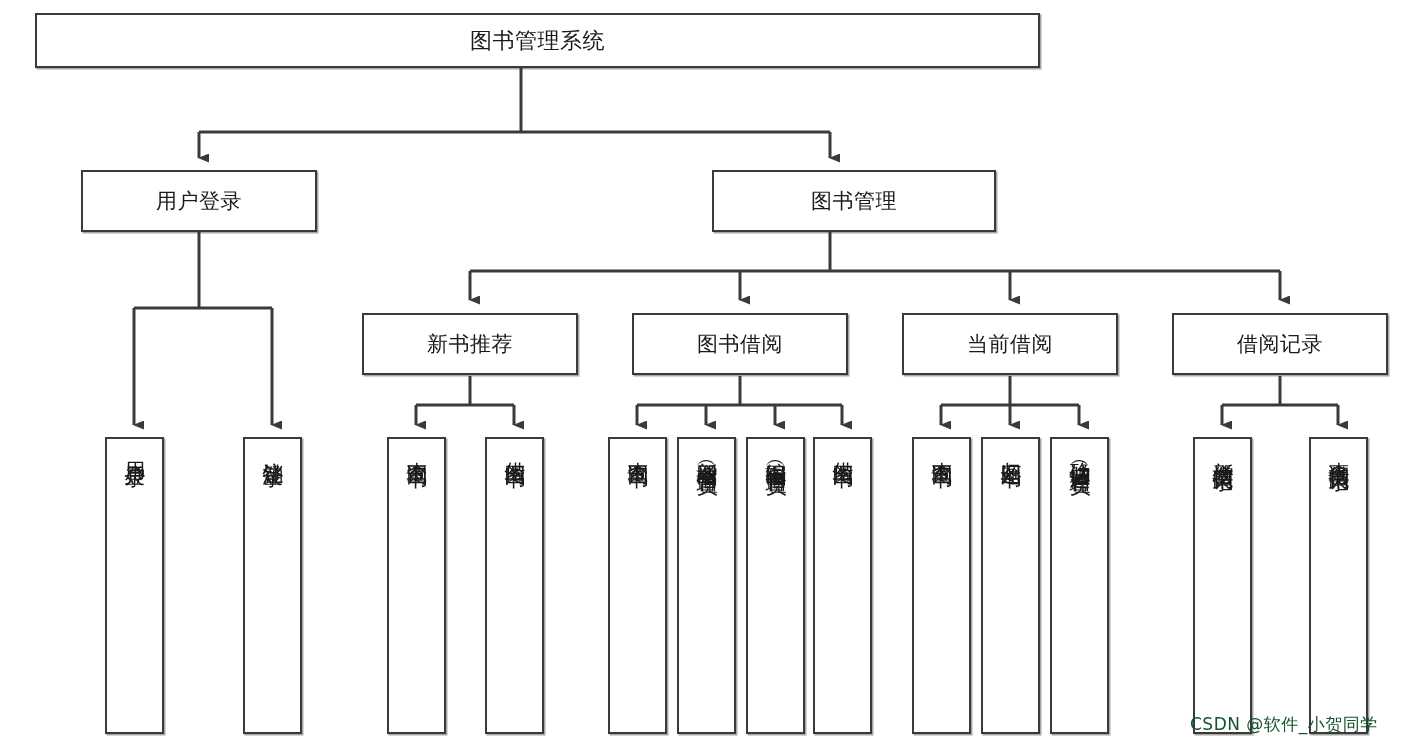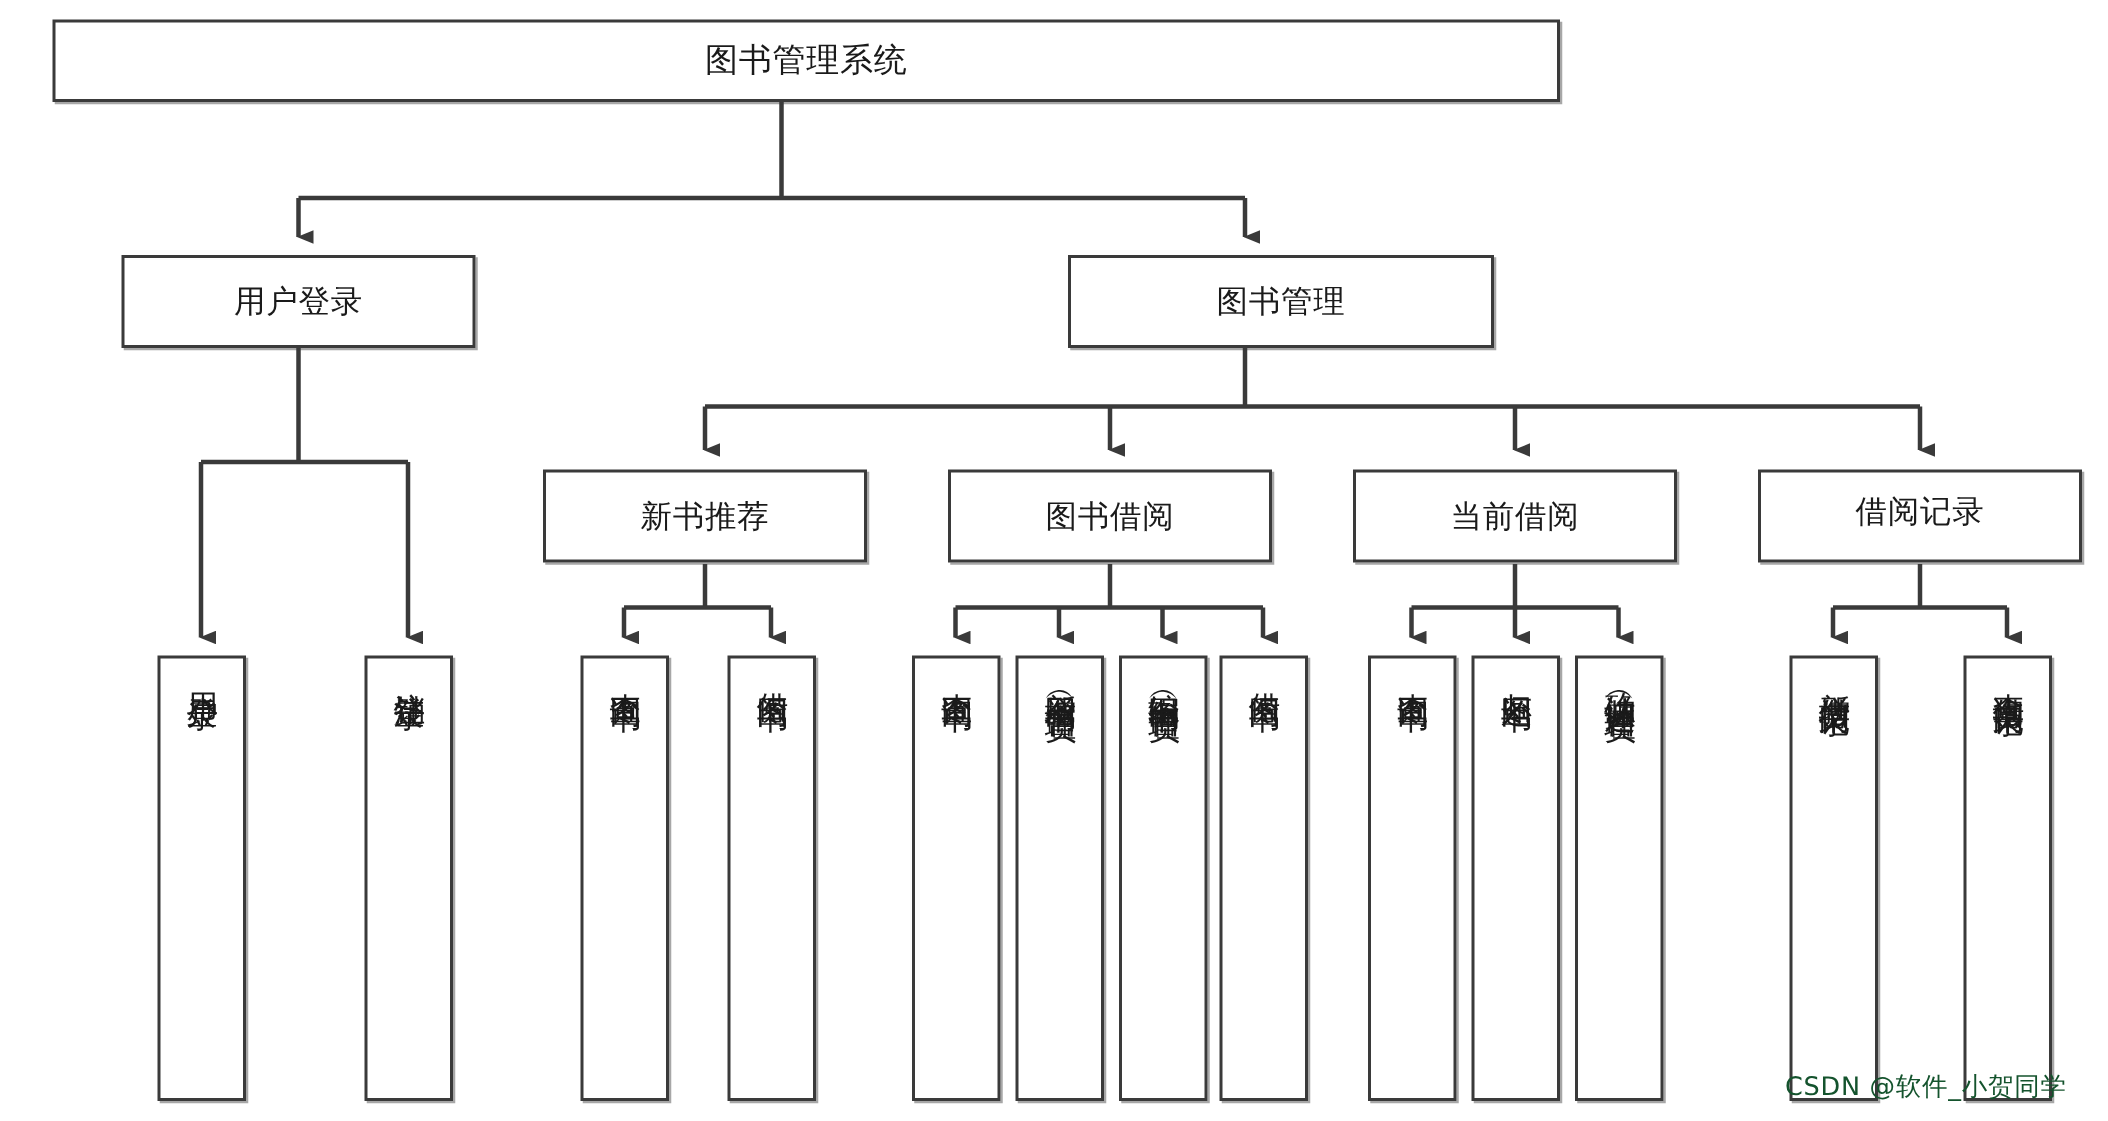--- a/index.html
+++ b/index.html
@@ -144,21 +144,21 @@
 
   <div class="node h" style="left:362px; top:313px; width:216px; height:62px;">
     <span class="node-label">新书推荐</span>
   </div>
   <div class="node h" style="left:632px; top:313px; width:216px; height:62px;">
     <span class="node-label">图书借阅</span>
   </div>
   <div class="node h" style="left:902px; top:313px; width:216px; height:62px;justify-content:center;">
     <span class="node-label">当前借阅</span>
   </div>
-  <div class="node h" style="left:1172px; top:313px; width:216px; height:62px;font-family:Liberation Mono, monospace;">
+  <div class="node h" style="left:1172px; top:313px; width:216px; height:62px;">
     <span class="node-label">借阅记录</span>
   </div>
 
   <div class="node v" style="left:105px; top:437px; width:59px; height:297px;">
     <span class="node-label">用户登录</span>
   </div>
   <div class="node v" style="left:243px; top:437px; width:59px; height:297px;">
     <span class="node-label">注销登录</span>
   </div>
 

